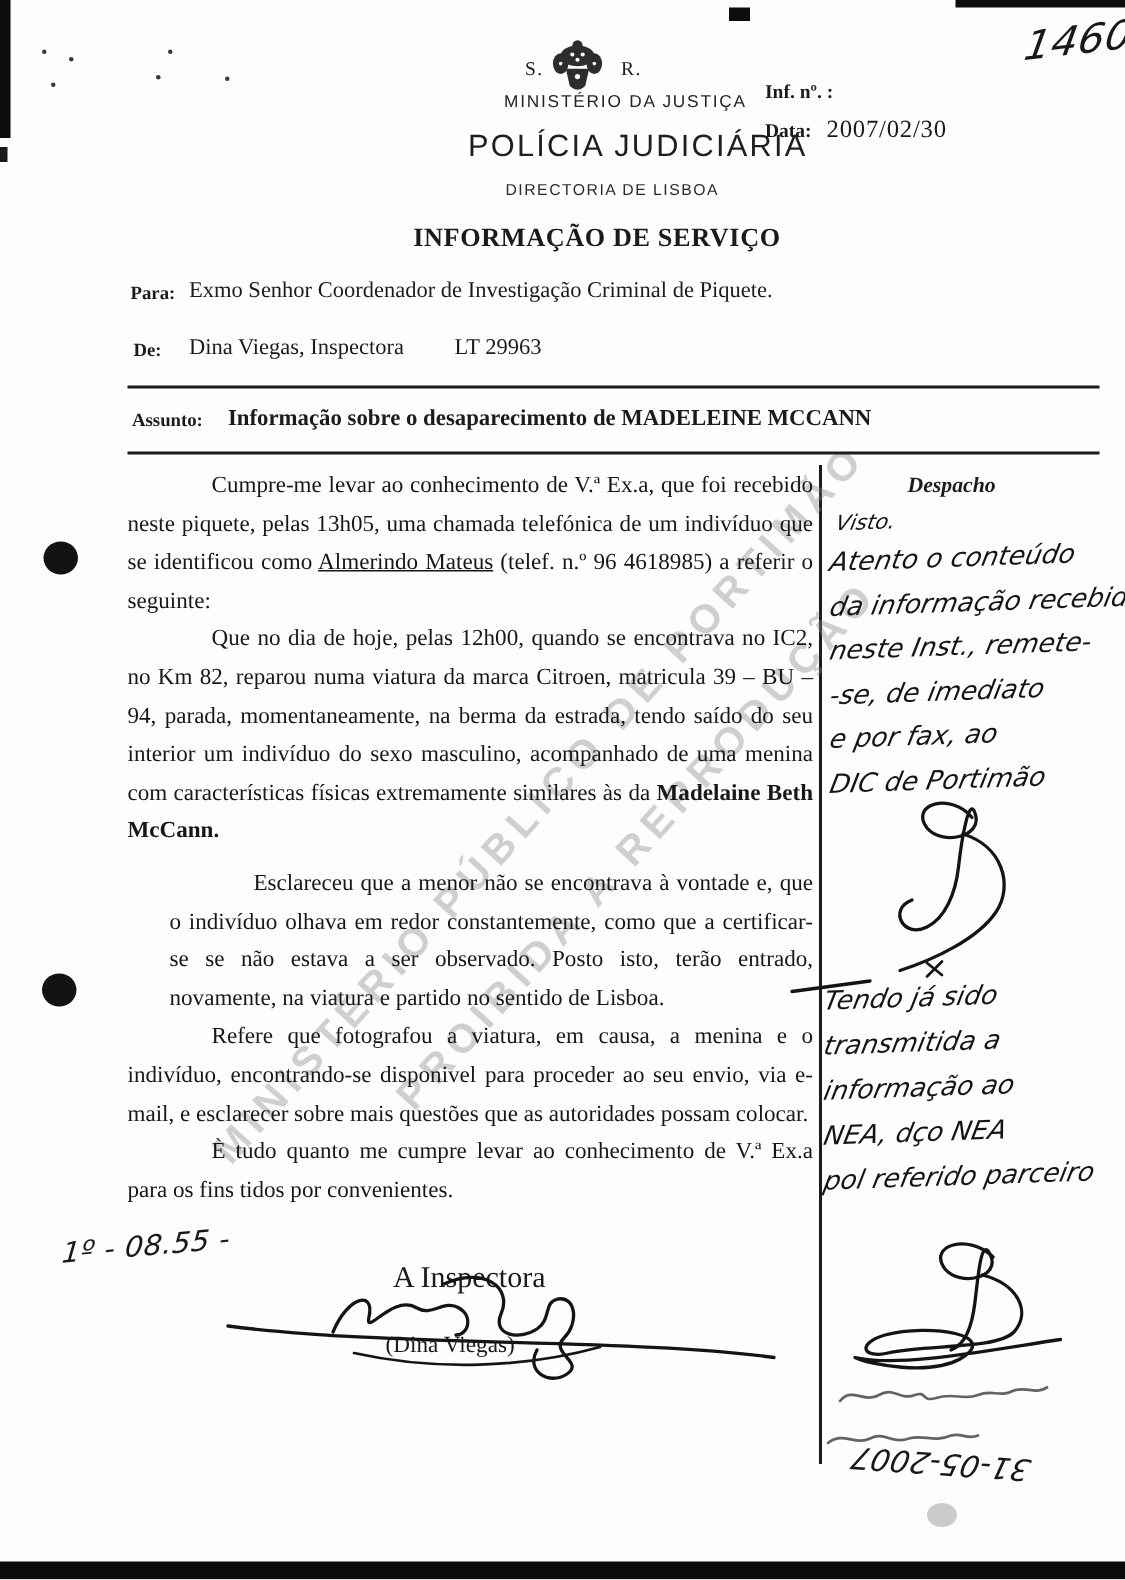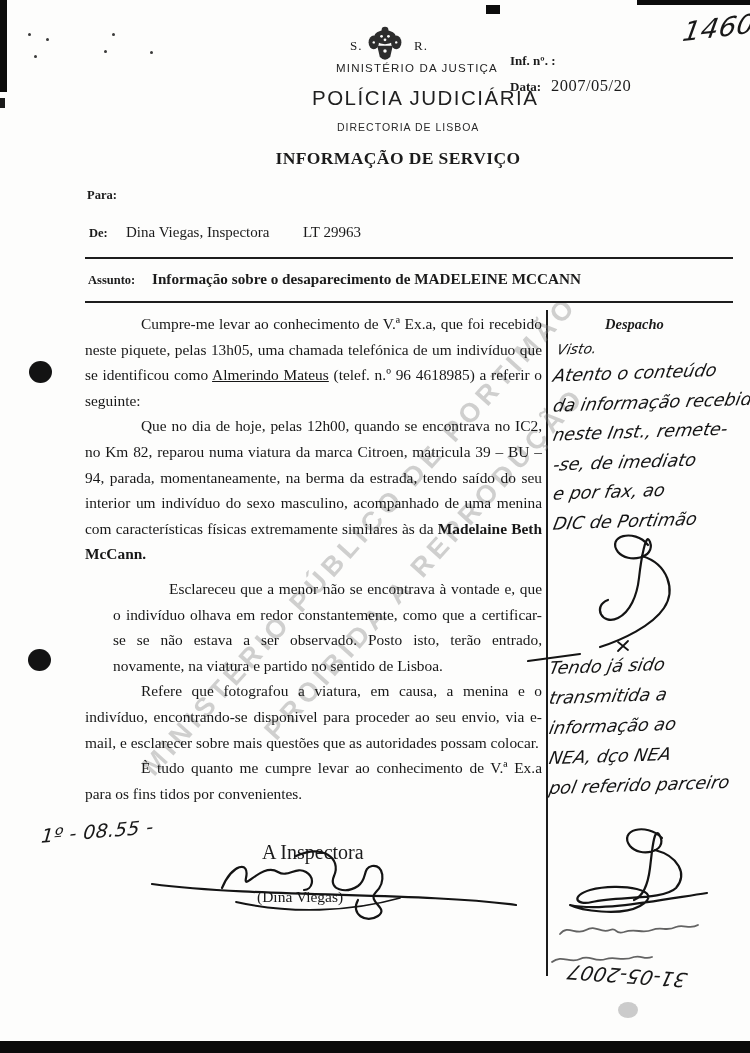--- a/index.html
+++ b/index.html
@@ -112,25 +112,26 @@
       </g>
     </svg>
   </span>
   <span class="abs sr z2" style="left:414px;top:38px;">R.</span>
   <div class="abs ministry z2" style="left:336px;top:62px;">MINISTÉRIO DA JUSTIÇA</div>
   <div class="abs agency z2" style="left:312px;top:86px;">POLÍCIA JUDICIÁRIA</div>
   <div class="abs directorate z2" style="left:337px;top:121px;">DIRECTORIA DE LISBOA</div>
 
   <div class="abs lbl-b z2" style="left:510px;top:53px;">Inf. nº. :</div>
   <span class="abs lbl-b z2" style="left:510px;top:79px;">Data:</span>
-  <span class="abs dateval z2" style="left:551px;top:76px;">2007/05/20</span>
+  <span class="abs dateval z2" style="left:551px;top:76px;">2007/02/30</span>
 
   <div class="abs doc-title z2" style="left:60px;top:148px;width:676px;">INFORMAÇÃO DE SERVIÇO</div>
 
   <span class="abs fldlbl z2" style="left:87px;top:188px;">Para:</span>
+  <span class="abs fldval z2" style="left:126px;top:186px;">Exmo Senhor Coordenador de Investigação Criminal de Piquete.</span>
 
   <span class="abs fldlbl z2" style="left:89px;top:226px;">De:</span>
   <span class="abs fldval z2" style="left:126px;top:224px;">Dina Viegas, Inspectora</span>
   <span class="abs fldval z2" style="left:303px;top:224px;">LT 29963</span>
 
   <div class="abs rule z2" style="left:85px;top:257px;width:648px;"></div>
 
   <span class="abs fldlbl z2" style="left:88px;top:273px;">Assunto:</span>
   <span class="abs fldval b z2" style="left:152px;top:270px;font-size:15.2px;">Informação sobre o desaparecimento de MADELEINE MCCANN</span>
 

